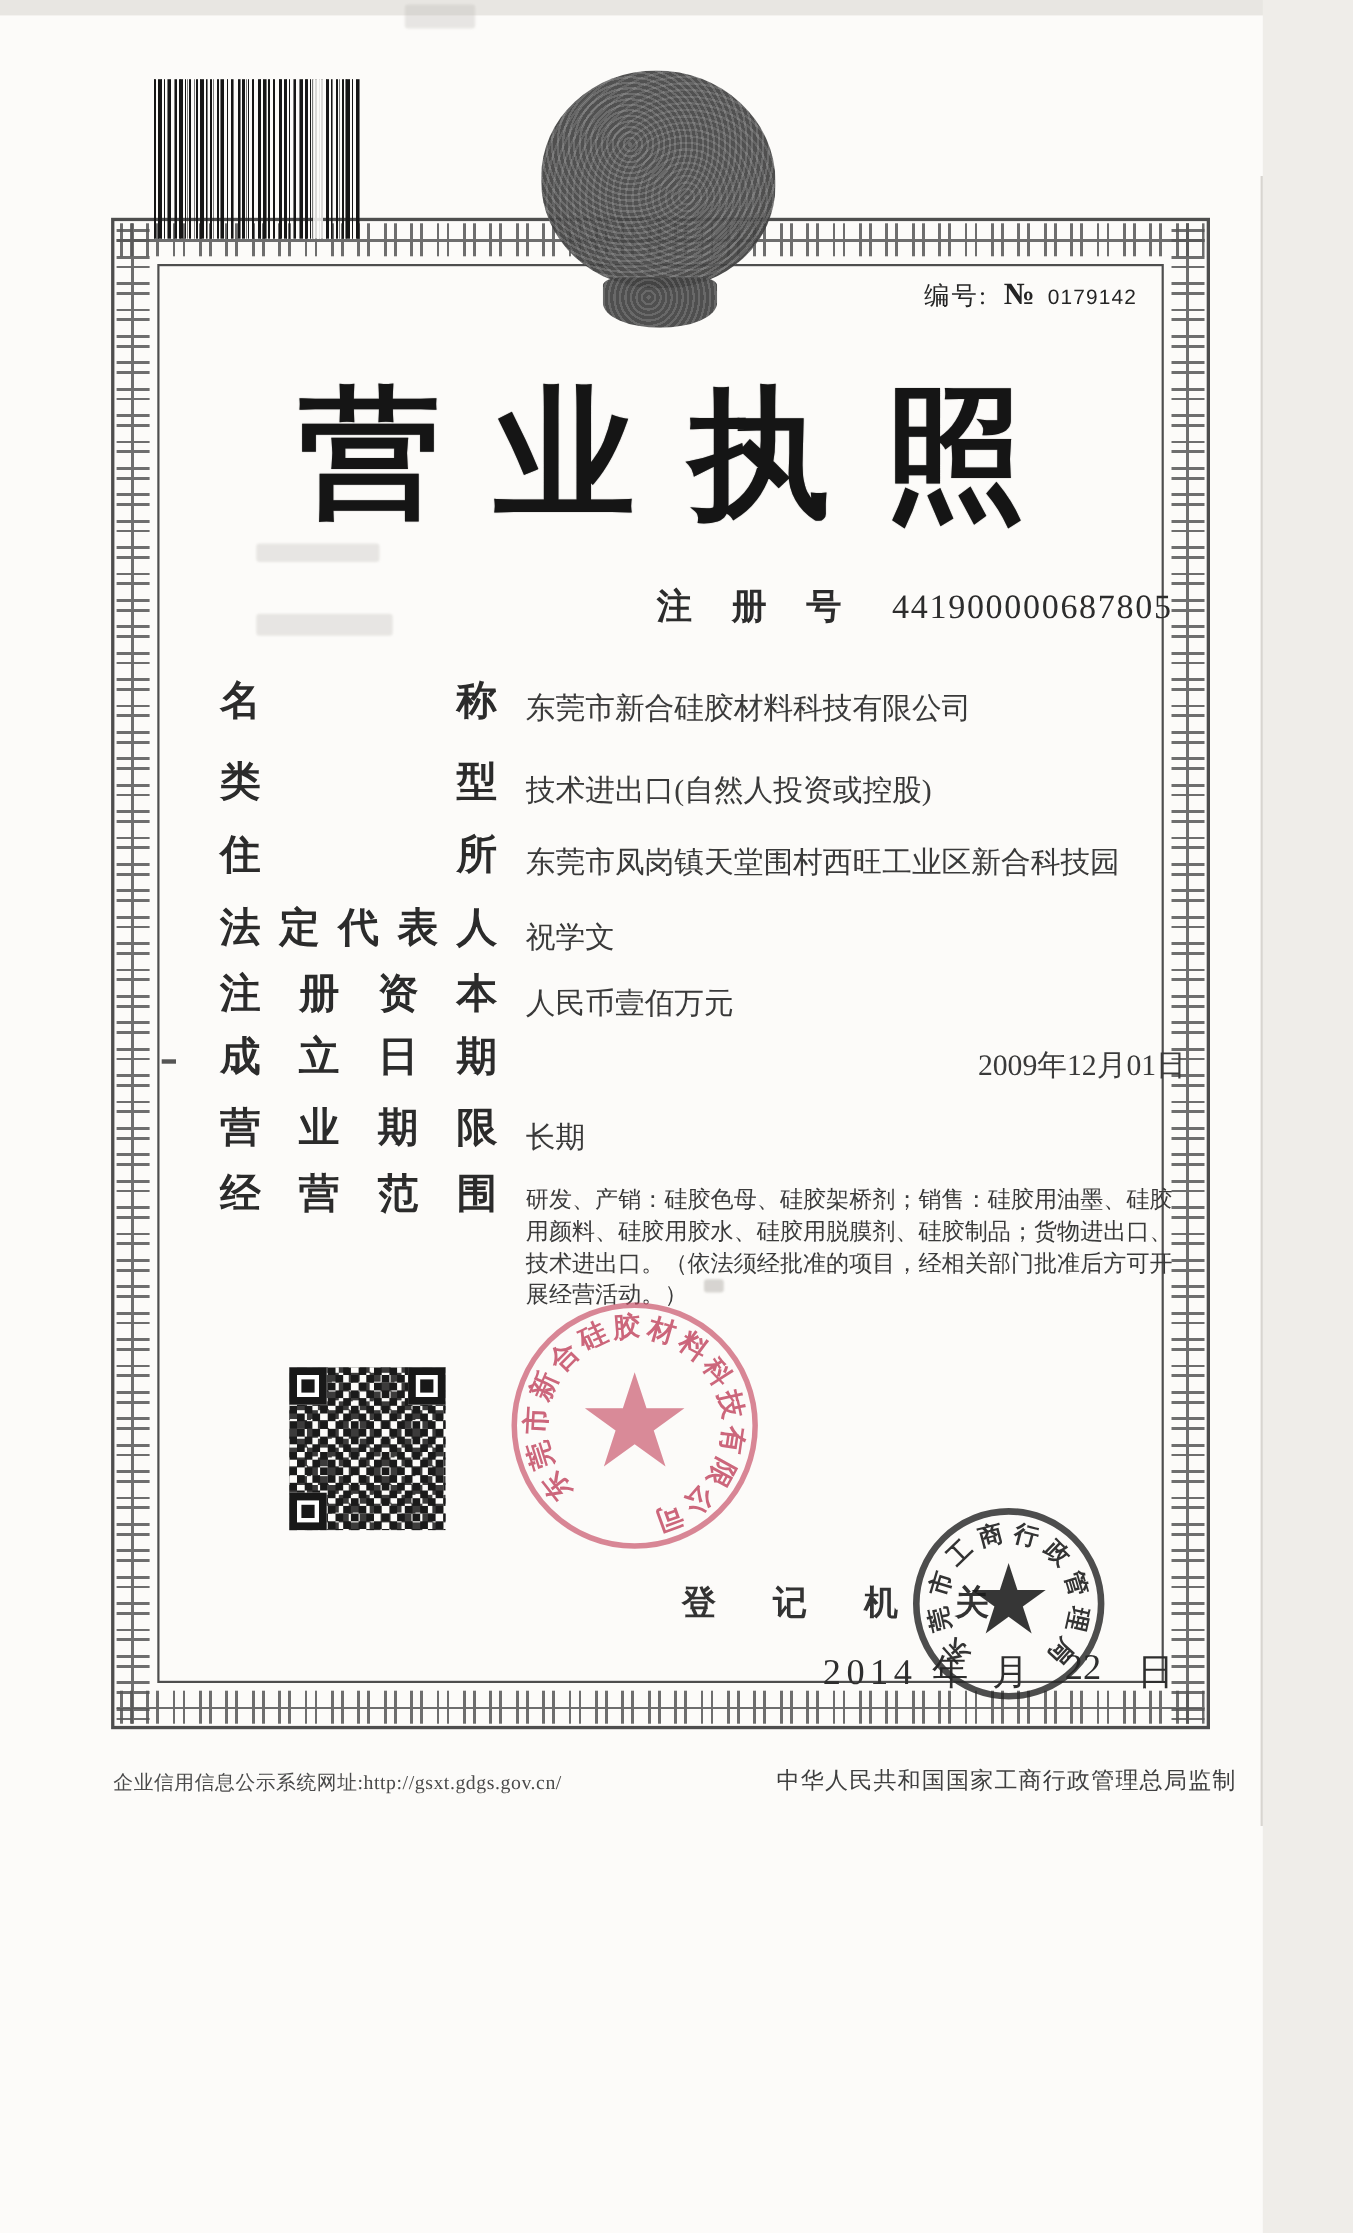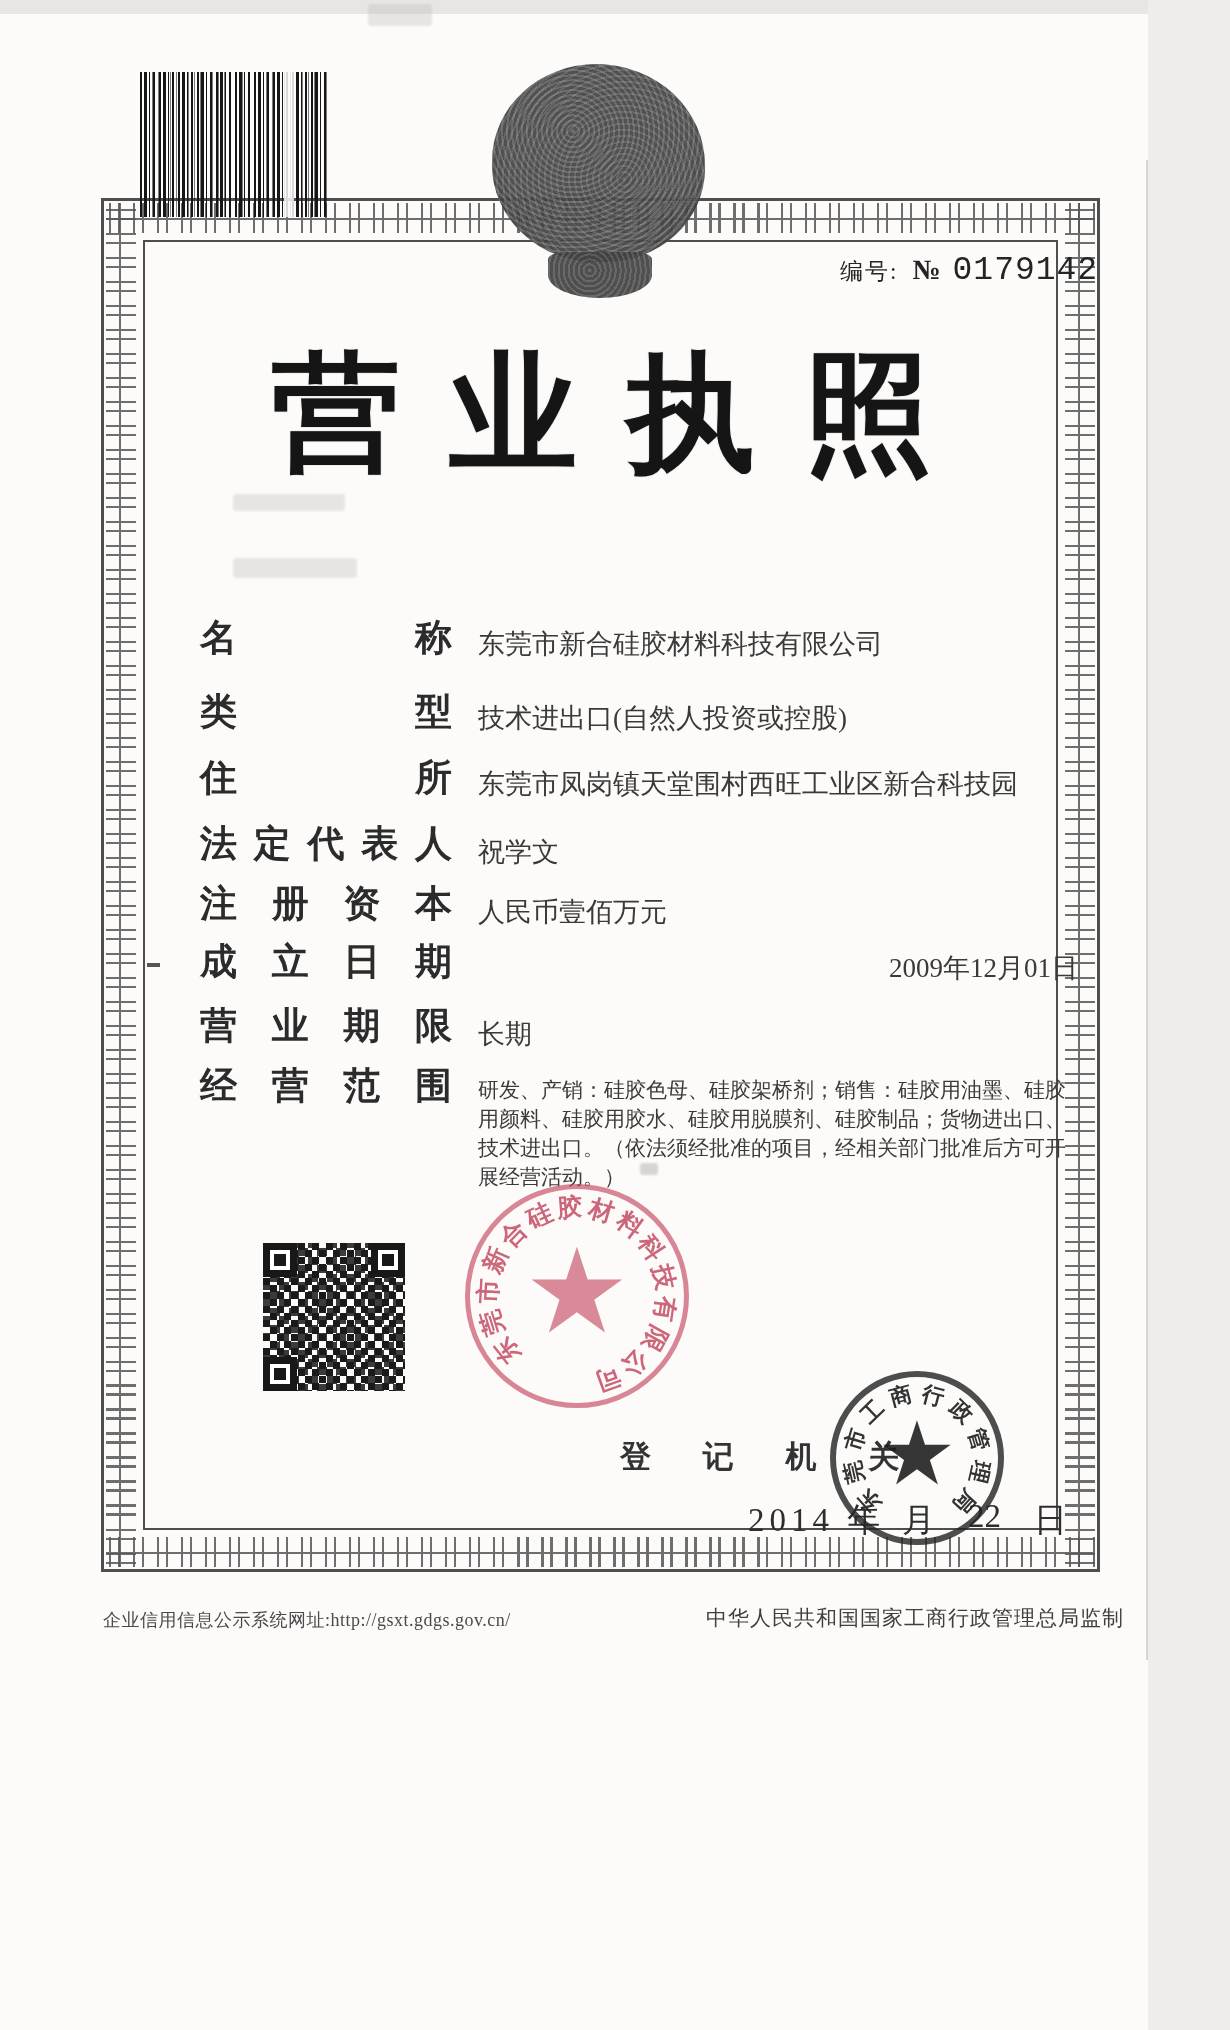--- a/index.html
+++ b/index.html
@@ -58,21 +58,21 @@
     width:30px;
     background:
       repeating-linear-gradient(90deg,transparent 0 13px,#565656 13px 15.5px,transparent 15.5px 30px),
       repeating-linear-gradient(0deg,transparent 0 3px,#565656 3px 5.5px,transparent 5.5px 12px,#565656 12px 14.5px,transparent 14.5px 24px);
   }
 
   
   .serial-line{left:840px;top:252px;width:230px;height:42px;white-space:nowrap;color:#242424;}
   .serial-label{font-size:23px;letter-spacing:2px;}
   .serial-symbol{font-size:28px;font-weight:bold;margin-left:10px;}
-  .serial-number{font-size:33px;font-family:Liberation Mono, monospace;margin-left:8px;letter-spacing:1px;}
+  .serial-number{font-size:19px;font-family:Liberation Sans, sans-serif;margin-left:8px;letter-spacing:1px;}
 
   .doc-title{
     left:272px;top:338px;width:660px;height:150px;
     display:flex;justify-content:space-between;align-items:center;
     font-family:"Liberation Sans","DejaVu Sans",sans-serif;
     font-size:128px;font-weight:900;color:#151515;line-height:1;
     text-shadow:0 0 1px rgba(20,20,20,.6);
   }
 
   .reg-line{left:597px;top:530px;white-space:nowrap;color:#2c2c2c;}
@@ -168,20 +168,24 @@
     <span class="serial-number">0179142</span>
   </div>
 
   <div class="abs doc-title">
     <span>营</span>
     <span>业</span>
     <span>执</span>
     <span>照</span>
   </div>
 
+  <div class="abs reg-line">
+    <span class="reg-label">注 册 号</span>
+    <span class="reg-number">441900000687805</span>
+  </div>
 
   <div>
     <div class="f-label" style="top:620px;">名称</div>
     <div class="f-value" style="top:628px;">东莞市新合硅胶材料科技有限公司</div>
   </div>
   <div>
     <div class="f-label" style="top:694px;">类型</div>
     <div class="f-value" style="top:702px;">技术进出口(自然人投资或控股)</div>
   </div>
   <div>

